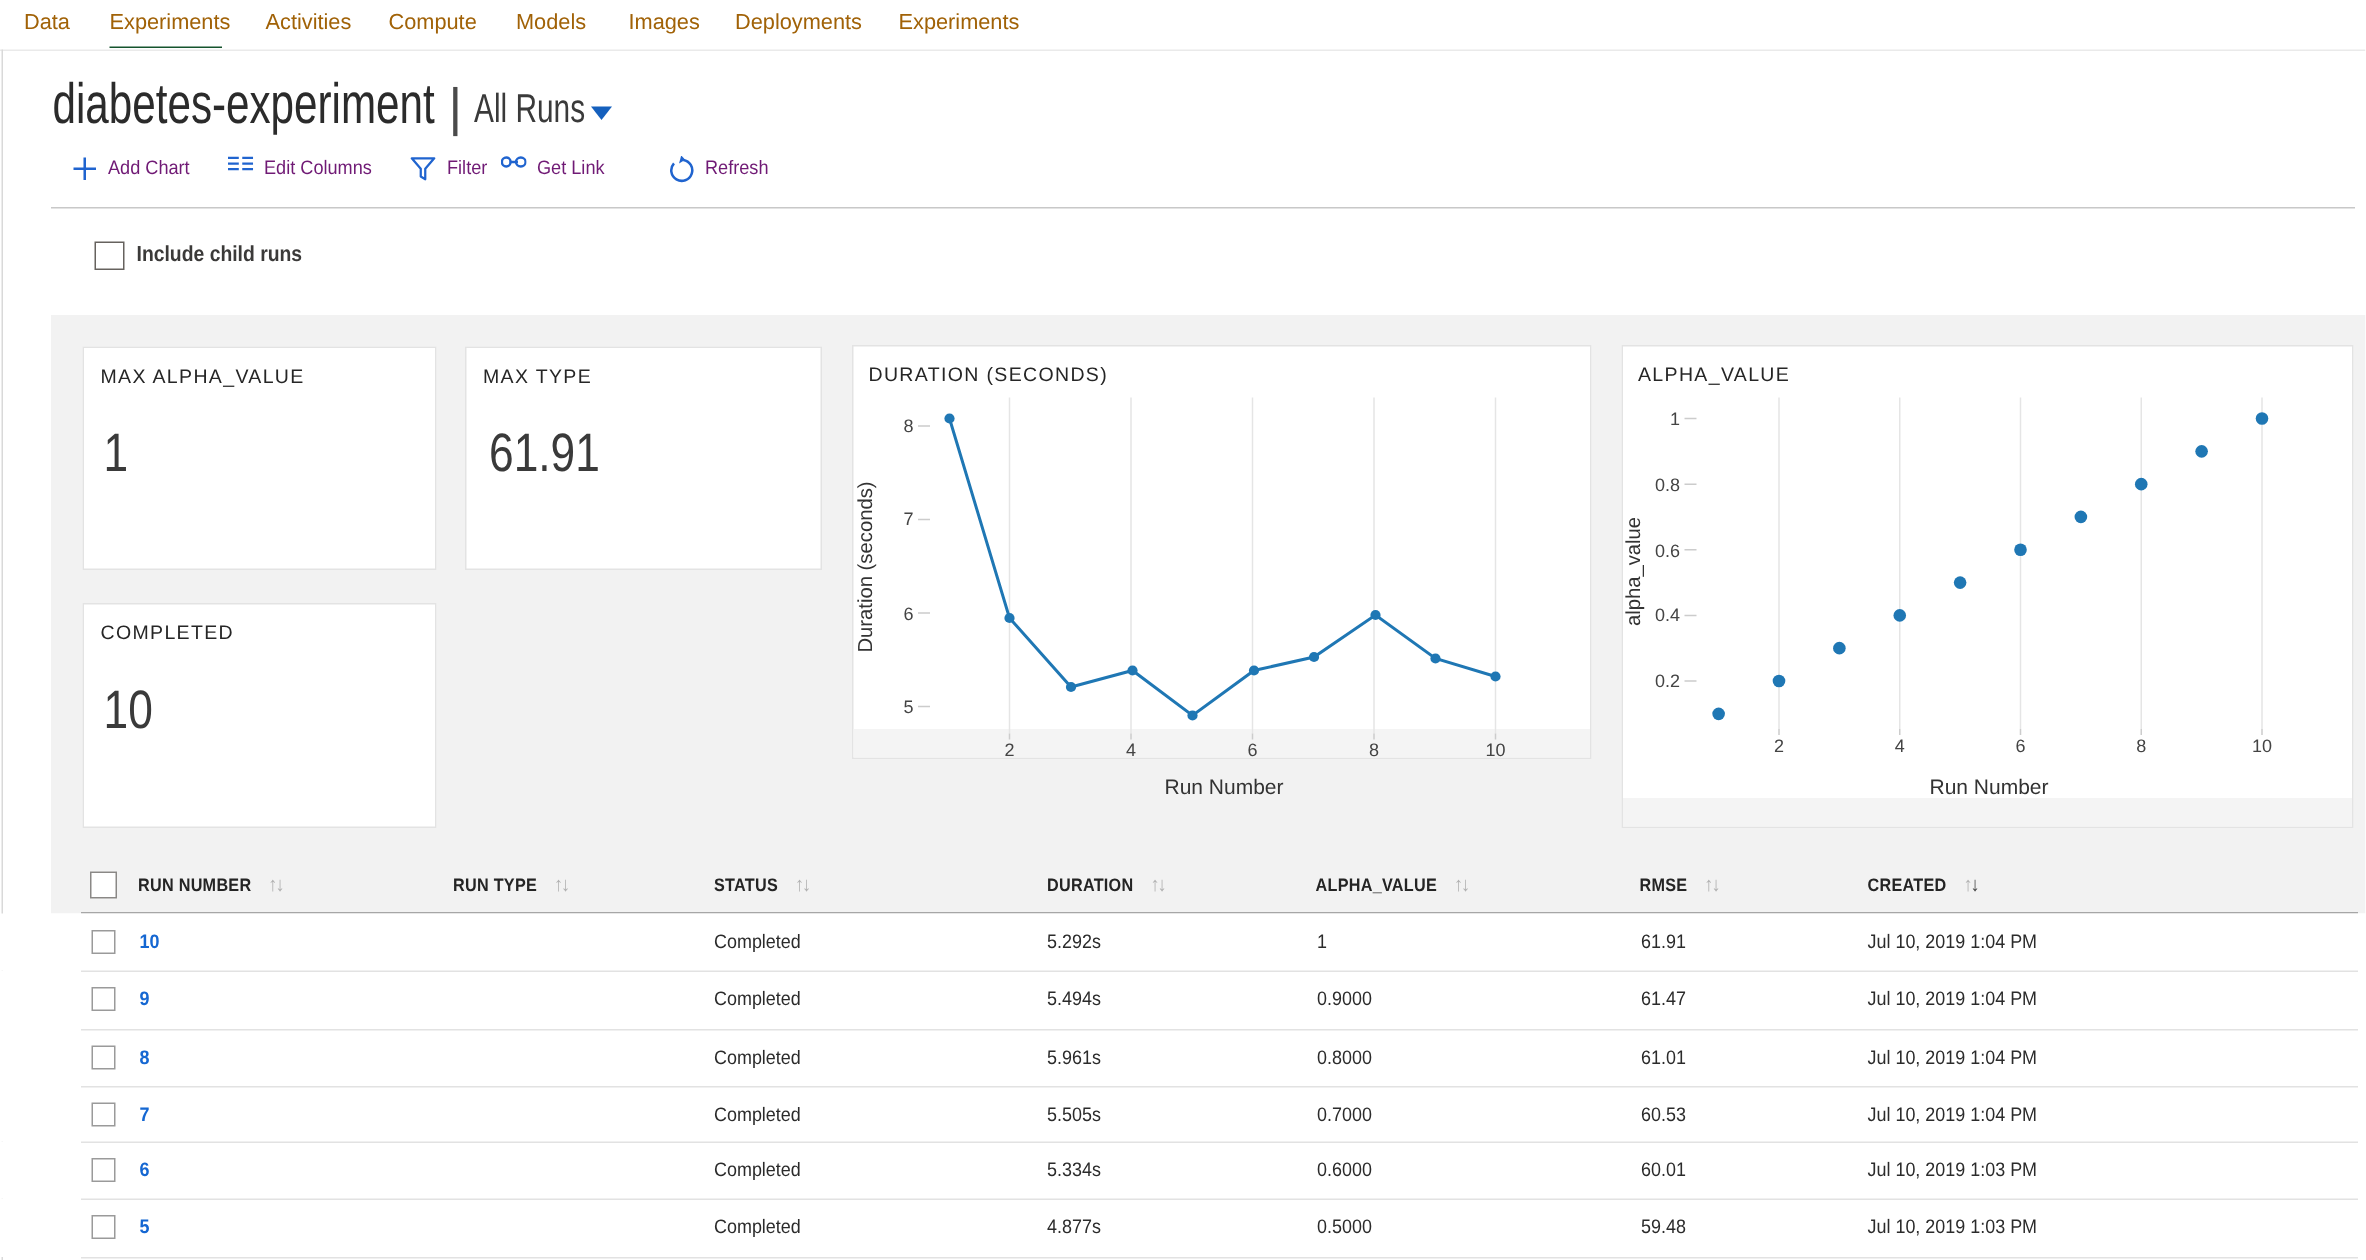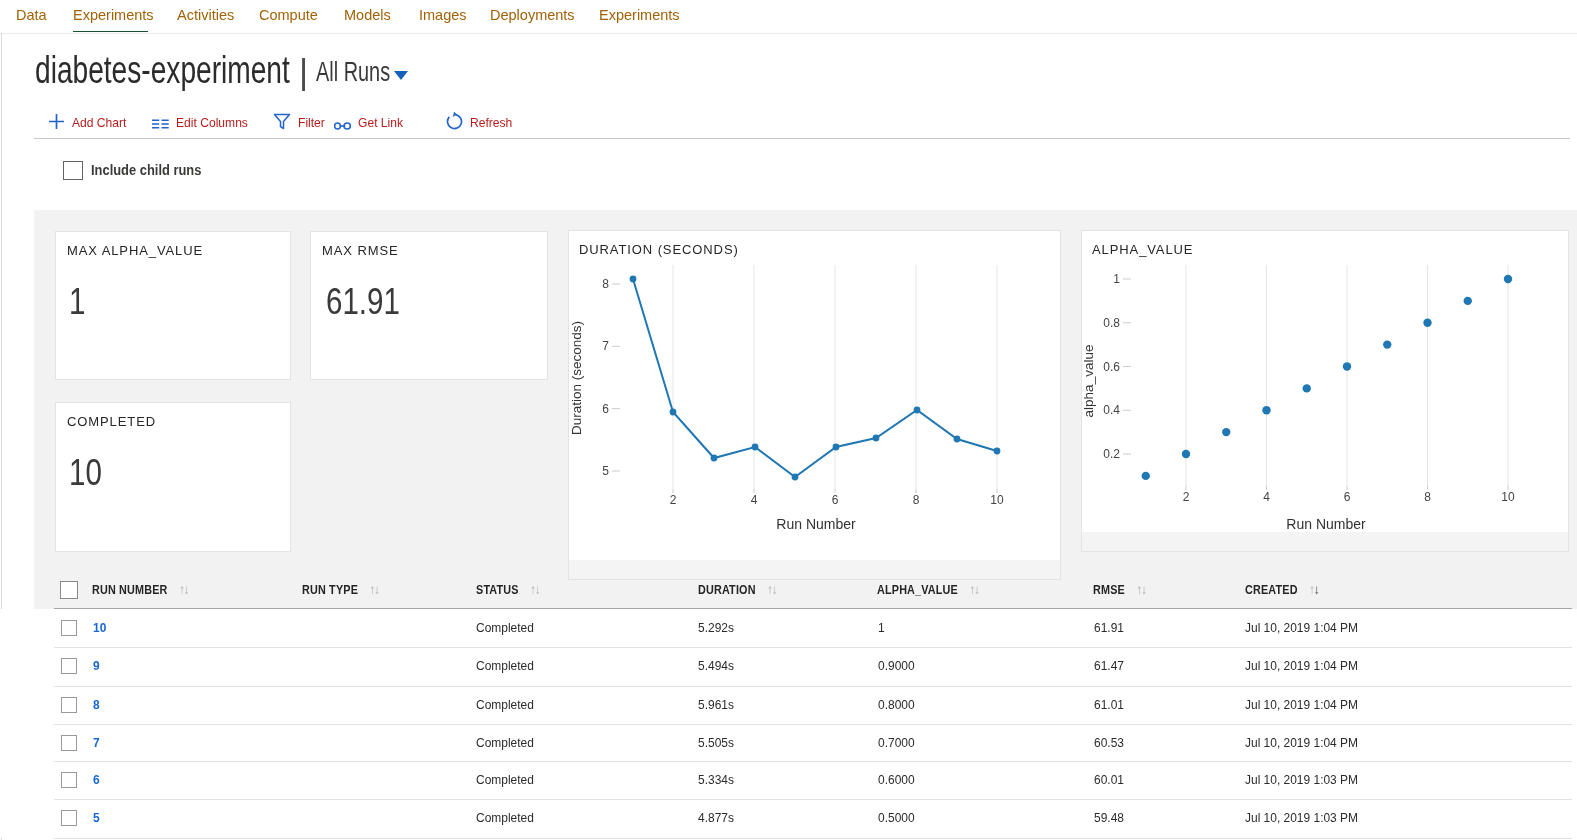--- a/index.html
+++ b/index.html
@@ -10,21 +10,21 @@
   .nav{position:absolute;left:0;top:0;width:1577px;height:33px;border-bottom:1px solid #eaeaea;background:#fff;}
   .nav .tab{position:absolute;top:0;height:31px;line-height:31px;font-size:14.5px;color:#a16207;}
   .tab.active{border-bottom:1px solid #14532d;}
   .leftline{position:absolute;left:1px;top:33px;width:1px;height:807px;background:#d9d9d9;}
   
   .title1{position:absolute;left:35px;top:49px;font-size:38px;color:#2b2b2b;white-space:nowrap;transform:scaleX(0.74);transform-origin:left;}
   .bar{position:absolute;left:299px;top:52px;font-size:35px;color:#4a4a4a;}
   .title2{position:absolute;left:316px;top:57px;font-size:27px;color:#3a3a3a;transform:scaleX(0.737);transform-origin:left;white-space:nowrap;}
   .caret{position:absolute;left:394px;top:71px;width:0;height:0;border-left:7px solid transparent;border-right:7px solid transparent;border-top:9px solid #1560bd;}
   
-  .tbitem{position:absolute;top:104px;height:26px;display:flex;align-items:flex-end;color:#b91c1c;font-size:13px;white-space:nowrap;}
+  .tbitem{position:absolute;top:104px;height:26px;display:flex;align-items:flex-start;color:#701a75;font-size:13px;white-space:nowrap;}
   .tbitem svg{display:block;}
   .tbitem span{margin-left:7px;display:inline-block;transform:scaleX(0.93);transform-origin:left;}
   .divider{position:absolute;left:34px;top:138px;width:1536px;height:1px;background:#c8c8c8;}
   .chk{position:absolute;box-sizing:border-box;border:1px solid #66625e;background:#fff;}
   .chklabel{position:absolute;left:91px;top:162px;font-size:14.5px;font-weight:700;color:#3b3a39;transform:scaleX(0.89);transform-origin:left;}
   
   .panel{position:absolute;left:34px;top:210px;width:1543px;height:399px;background:#f2f2f2;}
   .card{position:absolute;background:#fff;border:1px solid #e3e3e3;box-sizing:border-box;}
   .cardlabel{position:absolute;font-size:13px;font-weight:400;letter-spacing:0.9px;color:#262626;white-space:nowrap;}
   .cardvalue{position:absolute;font-size:36px;color:#3a3a3a;transform:scaleX(0.82);transform-origin:left;line-height:36px;}
@@ -106,29 +106,29 @@
   <div class="chk" style="left:63px;top:161px;width:20px;height:19px;"></div>
   <div class="chklabel">Include child runs</div>
 
   <div class="panel"></div>
 
   <div class="card" style="left:55px;top:231px;width:236px;height:149px;">
     <div class="cardlabel" style="left:11px;top:11px;">MAX ALPHA_VALUE</div>
     <div class="cardvalue" style="left:13px;top:52px;">1</div>
   </div>
   <div class="card" style="left:310px;top:231px;width:238px;height:149px;">
-    <div class="cardlabel" style="left:11px;top:11px;">MAX RMSE</div>
+    <div class="cardlabel" style="left:11px;top:11px;">MAX TYPE</div>
     <div class="cardvalue" style="left:15px;top:52px;">61.91</div>
   </div>
   <div class="card" style="left:55px;top:402px;width:236px;height:150px;">
     <div class="cardlabel" style="left:11px;top:11px;">COMPLETED</div>
     <div class="cardvalue" style="left:13px;top:52px;">10</div>
   </div>
 
-  <div class="card" style="left:568px;top:230px;width:493px;height:350px;">
+  <div class="card" style="left:568px;top:230px;width:493px;height:276px;">
     <div class="cardlabel" style="left:10px;top:11px;">DURATION (SECONDS)</div>
     <div class="footerstrip"></div>
     <svg class="abs" style="left:0;top:0;" width="493" height="321" viewBox="0 0 493 321">
       <g stroke="#e5e5e5" stroke-width="1">
         <path d="M104 34V258M185 34V258M266 34V258M347 34V258M428 34V258"></path>
       </g>
       <g stroke="#ccc" stroke-width="1">
         <path d="M43 53h8M43 115.3h8M43 177.7h8M43 240h8"></path>
         <path d="M104 258v4M185 258v4M266 258v4M347 258v4M428 258v4"></path>
       </g>

